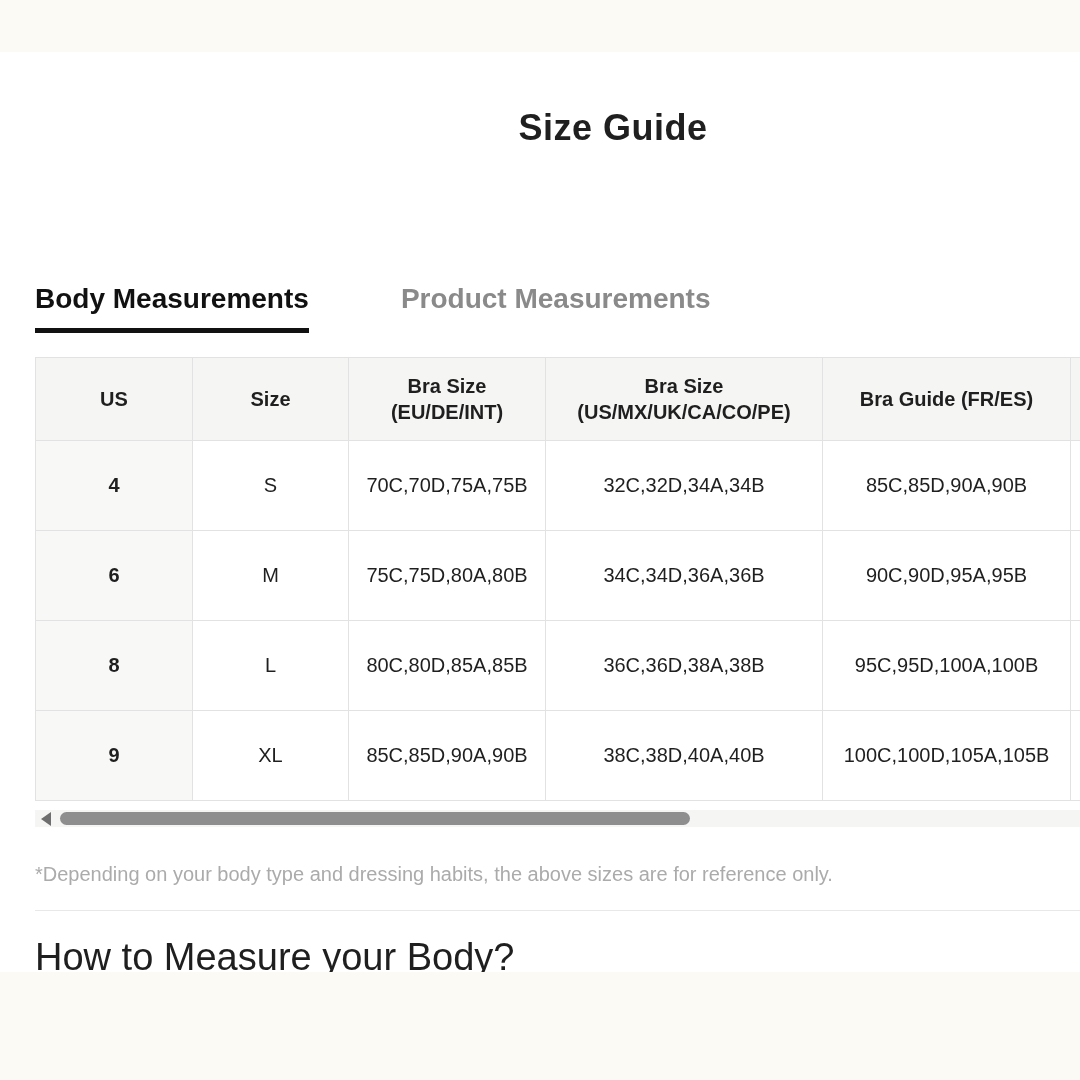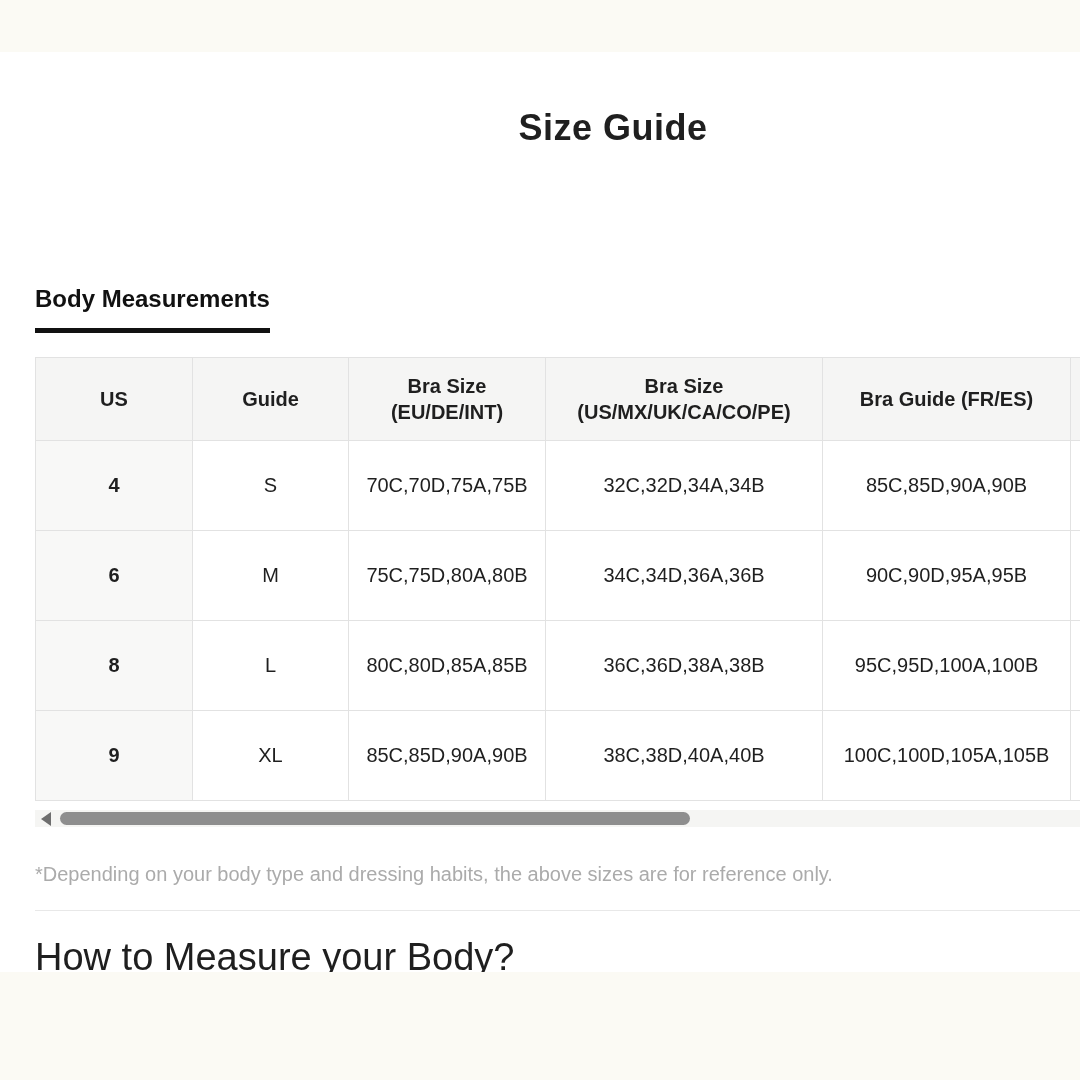--- a/index.html
+++ b/index.html
@@ -41,21 +41,21 @@
     color: #1F1F1F;
   }
 
   .tabs {
     margin-top: 132px;
     display: flex;
     align-items: flex-start;
     gap: 92px;
   }
   .tab {
-    font-size: 24px;
+    font-size: 28px;
     line-height: 34px;
     font-weight: bold;
     padding-bottom: 12px;
     cursor: pointer;
     white-space: nowrap;
   }
   .tab.active {
     color: #111111;
     border-bottom: 5px solid #111111;
   }
@@ -157,36 +157,37 @@
 <body>
 
 <div class="band band-top"></div>
 
 <div class="content">
 
   <h1 class="page-title">Size Guide</h1>
 
   <div class="tabs">
     <div class="tab active">Body Measurements</div>
+    <div class="tab inactive">Product Measurements</div>
   </div>
 
   <div class="table-viewport">
     <table class="size-table">
       <colgroup>
         <col style="width:157px">
           <col style="width:156px">
           <col style="width:197px">
         <col style="width:277px">
           <col style="width:248px">
           <col style="width:385px">
       </colgroup>
       <thead>
         <tr>
           <th>US</th>
-          <th>Guide</th>
+          <th>Size</th>
           <th>Bra Size
 (EU/DE/INT)</th>
           <th>Bra Size
 (US/MX/UK/CA/CO/PE)</th>
           <th>Bra Guide (FR/ES)</th>
           <th></th>
         </tr>
       </thead>
       <tbody>
         <tr>

